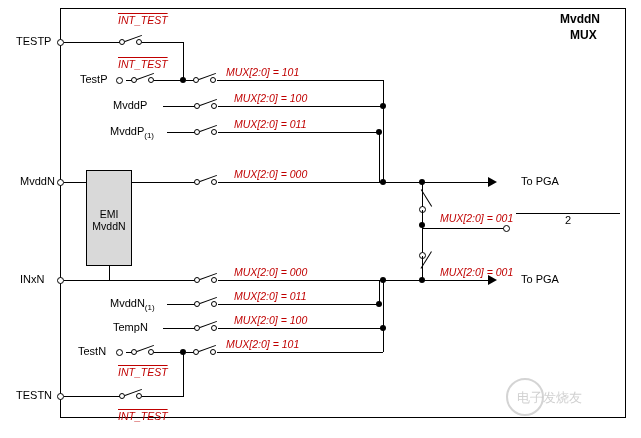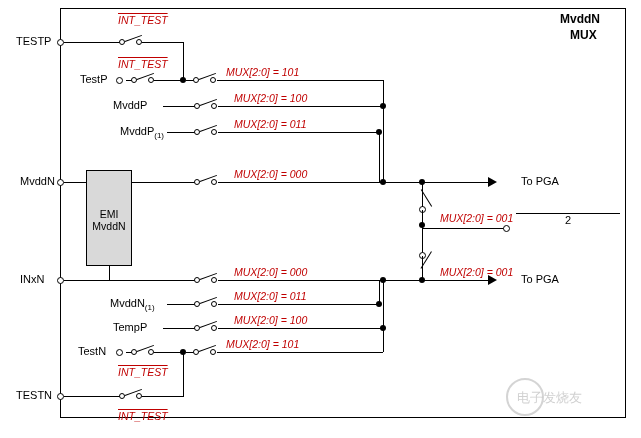--- a/index.html
+++ b/index.html
@@ -84,21 +84,21 @@
   <div class="red" style="left:234px;top:92px;">MUX[2:0] = 100</div>
   <div class="sw" style="left:194px;top:99px;width:34px;height:16px;">
     <div class="oc" style="left:0;"></div>
     <div class="bar" style="left:6px;top:6px;"></div>
     <div class="oc" style="left:17px;"></div>
     <div class="pin rlead" style="right:0;width:10px;"></div>
   </div>
   <div class="wire wh" style="left:228px;top:106px;width:156px;"></div>
   <div class="node" style="left:380px;top:103px;"></div>
 
-  <div class="lbl" style="left:120px;top:125px;"><span>MvddP</span><span class="sub">(1)</span></div>
+  <div class="lbl" style="left:110px;top:125px;"><span>MvddP</span><span class="sub">(1)</span></div>
   <div class="wire wh" style="left:167px;top:132px;width:28px;"></div>
   <div class="red" style="left:234px;top:118px;">MUX[2:0] = 011</div>
   <div class="sw" style="left:194px;top:125px;width:34px;height:16px;">
     <div class="oc" style="left:0;"></div>
     <div class="bar" style="left:6px;top:6px;"></div>
     <div class="oc" style="left:17px;"></div>
     <div class="pin rlead" style="right:0;width:10px;"></div>
   </div>
   <div class="wire wh" style="left:228px;top:132px;width:152px;"></div>
   <div class="node" style="left:376px;top:129px;"></div>
@@ -175,21 +175,21 @@
   <div class="red" style="left:234px;top:290px;">MUX[2:0] = 011</div>
   <div class="sw" style="left:194px;top:297px;width:34px;height:16px;">
     <div class="oc" style="left:0;"></div>
     <div class="bar" style="left:6px;top:6px;"></div>
     <div class="oc" style="left:17px;"></div>
     <div class="pin rlead" style="right:0;width:10px;"></div>
   </div>
   <div class="wire wh" style="left:228px;top:304px;width:152px;"></div>
   <div class="node" style="left:376px;top:301px;"></div>
 
-  <div class="lbl" style="left:113px;top:321px;">TempP</div>
+  <div class="lbl" style="left:113px;top:321px;">TempN</div>
   <div class="wire wh" style="left:163px;top:328px;width:32px;"></div>
   <div class="red" style="left:234px;top:314px;">MUX[2:0] = 100</div>
   <div class="sw" style="left:194px;top:321px;width:34px;height:16px;">
     <div class="oc" style="left:0;"></div>
     <div class="bar" style="left:6px;top:6px;"></div>
     <div class="oc" style="left:17px;"></div>
     <div class="pin rlead" style="right:0;width:10px;"></div>
   </div>
   <div class="wire wh" style="left:228px;top:328px;width:156px;"></div>
   <div class="node" style="left:380px;top:325px;"></div>

